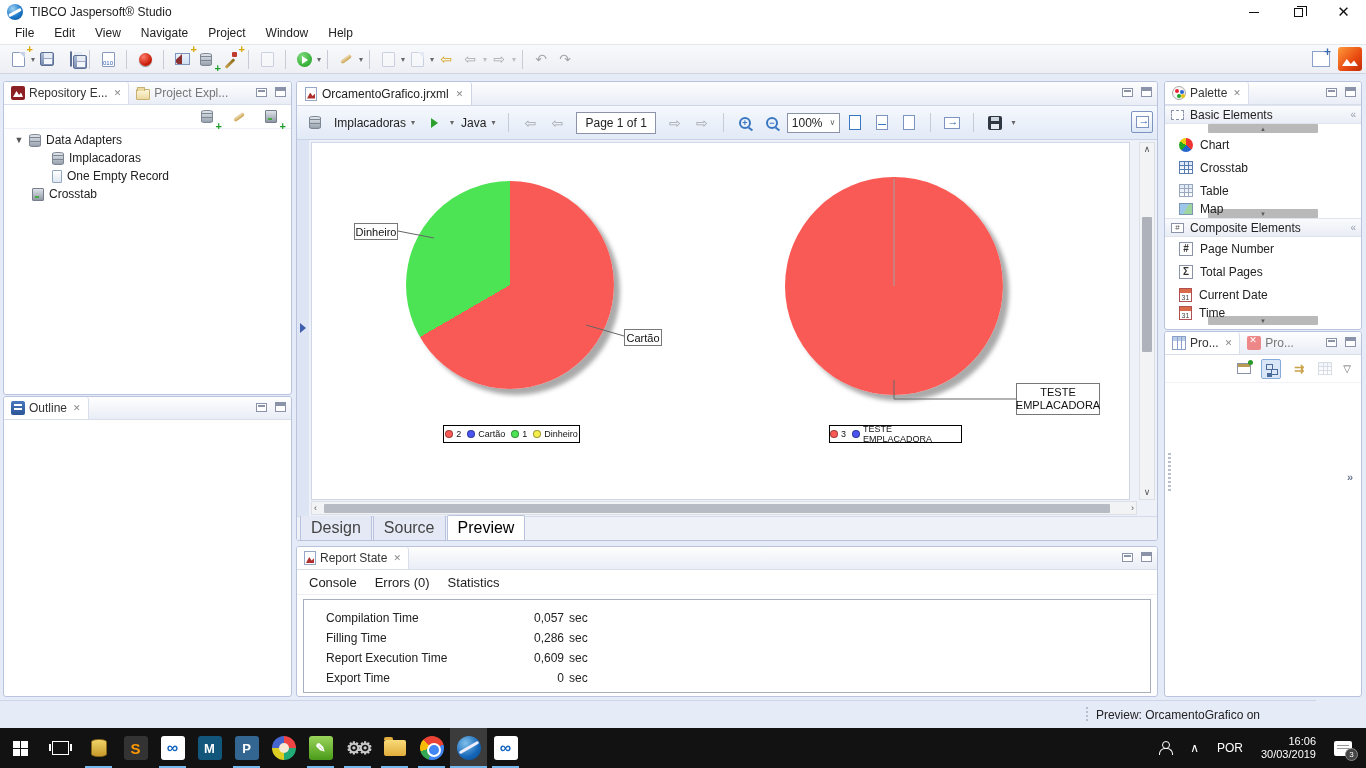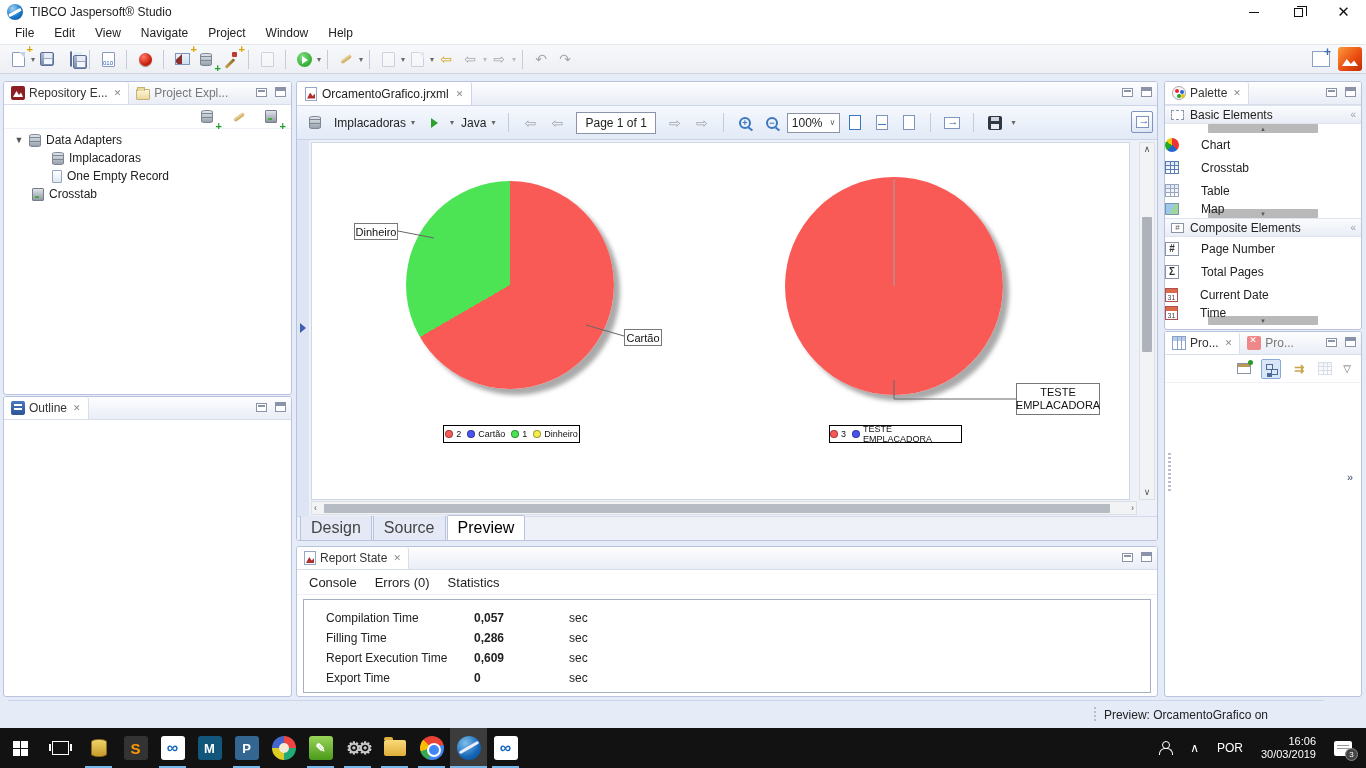--- a/index.html
+++ b/index.html
@@ -123,29 +123,29 @@
 .scr-arr{color:#555;font-size:9px;line-height:1;padding:2px;flex:none}
 .bottom-tabs{height:24px;display:flex;align-items:flex-end;background:#eef1f8;border-top:1px solid #d4daea;padding-left:3px;gap:1px}
 .btab{padding:3px 10px;border:1px solid #b9c3dd;border-bottom:none;background:#e4e9f5;color:#444;font-size:16px;border-radius:2px 2px 0 0}
 .btab.active{background:#fff;font-weight:normal;color:#000;position:relative;top:0}
 
 
 .rs-tabs{height:25px;display:flex;align-items:center;gap:18px;padding-left:12px;border-bottom:1px solid #eef0f5;font-size:13px}
 .stats-box{position:absolute;left:6px;right:6px;top:52px;bottom:3px;background:#fff;border:1px solid #a8b0c0;overflow:hidden;padding:8px 0 0 0}
 .stat-row{height:20px;display:flex;align-items:center}
 .stat-label{width:170px;padding-left:22px;color:#222}
-.stat-val{width:90px;font-weight:bold}
+.stat-val{width:90px;text-align:right;font-weight:normal}
 .stat-unit{margin-left:5px;color:#222}
 
 
 .pal-section{height:19px;background:linear-gradient(#fafbfd,#e9edf5);border-top:1px solid #dfe3ee;border-bottom:1px solid #dfe3ee;display:flex;align-items:center;gap:6px;padding:0 6px;font-size:12px;color:#222;position:relative}
 .dash-ico{width:13px;height:10px;border:1px dashed #8a93a8;background:#fff}
 .hash-ico{width:13px;height:10px;border:1px solid #8a93a8;background:#fff;font-size:8px;display:flex;align-items:center;justify-content:center;color:#555}
 .pin-ico{position:absolute;right:5px;color:#98a0b0;font-size:10px}
-.pal-item{height:23px;display:flex;align-items:center;gap:22px;font-size:12px}
+.pal-item{height:23px;display:flex;align-items:center;gap:7px;padding-left:14px;font-size:12px}
 .pal-scroll{height:9px;width:110px;margin:0 auto;background:#b9b9b9;display:flex;align-items:center;justify-content:center;color:#5a5a5a;font-size:6px;border-radius:1px}
 .pie-ico{width:14px;height:14px;border-radius:50%;background:conic-gradient(#e33 0 130deg,#26c 130deg 220deg,#2a2 220deg 300deg,#ec1 300deg 360deg)}
 .grid-ico{width:14px;height:13px;border:1px solid #5a7bb0;background:linear-gradient(#dbe7f6,#fff);position:relative}
 .grid-ico::before{content:"";position:absolute;left:0;right:0;top:3px;height:1px;background:#5a7bb0;box-shadow:0 4px 0 #5a7bb0}
 .grid-ico::after{content:"";position:absolute;top:0;bottom:0;left:4px;width:1px;background:#5a7bb0;box-shadow:4px 0 0 #5a7bb0}
 .grid-ico.tbl{border-color:#9aa7bd}
 .grid-ico.tbl::before,.grid-ico.tbl::after{background:#9aa7bd;box-shadow:0 4px 0 #9aa7bd}
 .grid-ico.tbl::after{box-shadow:4px 0 0 #9aa7bd}
 .map-ico{width:14px;height:12px;background:linear-gradient(120deg,#9cc6ea 50%,#9fd6a0 50%);border:1px solid #7a94b4}
 .sq-ico{width:14px;height:14px;border:1px solid #8a93a8;background:#fff;display:flex;align-items:center;justify-content:center;font-size:10px;font-weight:bold;color:#333}
@@ -160,21 +160,21 @@
 .winpin::before{content:"";position:absolute;left:0;right:0;top:0;height:3px;background:#b89a50}
 .winpin::after{content:"";position:absolute;right:-3px;top:-4px;width:5px;height:5px;background:#2a9a2a;border-radius:50%}
 .treeview{width:13px;height:12px;position:relative}
 .treeview::before{content:"";position:absolute;left:1px;top:1px;width:5px;height:4px;border:1px solid #4a6a9a;background:#dce8f8}
 .treeview::after{content:"";position:absolute;left:6px;top:6px;width:5px;height:4px;border:1px solid #4a6a9a;background:#dce8f8;box-shadow:-5px 3px 0 -1px #4a6a9a}
 .arrowsico{color:#caa24a;font-weight:bold;font-size:12px;letter-spacing:-2px}
 .dots-handle{position:absolute;left:3px;top:70px;width:3px;height:40px;background:repeating-linear-gradient(#b8bece 0 2px,transparent 2px 4px)}
 .chev2{position:absolute;right:8px;top:88px;color:#6a7690;font-size:11px;font-weight:bold}
 
 
-.statusbar{position:absolute;left:8px;top:700px;width:1316px;height:28px;background:#e6ebf8;border-top:1px solid #cdd5e8;font-size:12px}
+.statusbar{position:absolute;left:0;top:700px;width:1316px;height:28px;background:#e6ebf8;border-top:1px solid #cdd5e8;font-size:12px}
 .status-right{position:absolute;right:56px;top:0;height:100%;display:flex;align-items:center;gap:8px;color:#222}
 .status-sep{width:2px;height:16px;background:repeating-linear-gradient(#b8bece 0 2px,transparent 2px 4px)}
 
 
 .taskbar{position:absolute;left:0;top:728px;width:1366px;height:40px;background:#121212;display:flex;align-items:stretch}
 .tb-cell{width:40px;display:flex;align-items:center;justify-content:center;position:relative;flex:none}
 .tb-cell.app{width:37px}
 .tb-cell.running::after{content:"";position:absolute;bottom:0;left:5px;right:5px;height:2px;background:#76b9ed}
 .tb-cell.active-app{background:#3c3c3c}
 .tb-cell.active-app::after{left:0;right:0}

